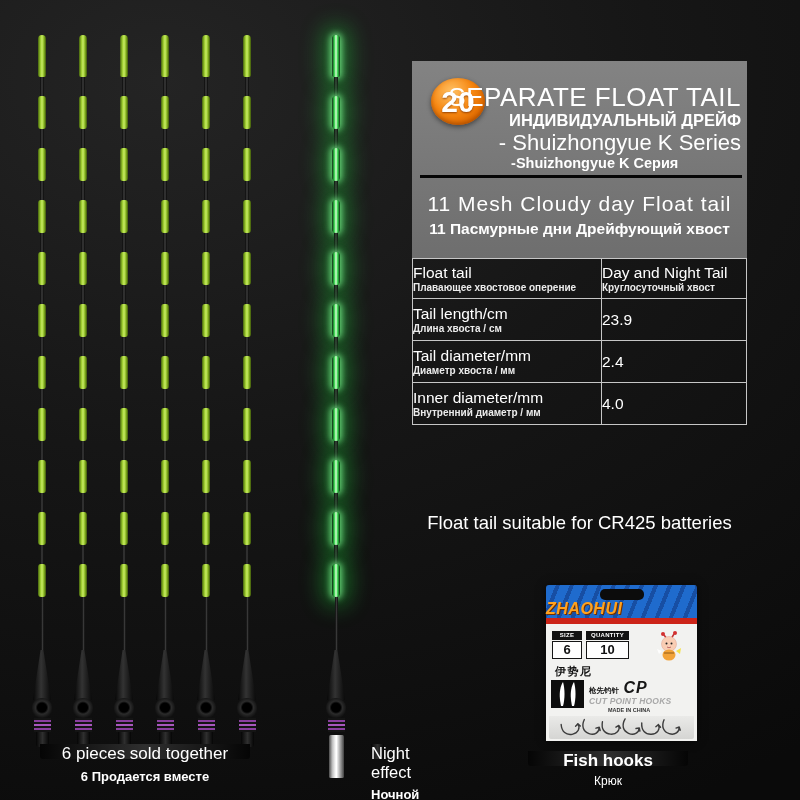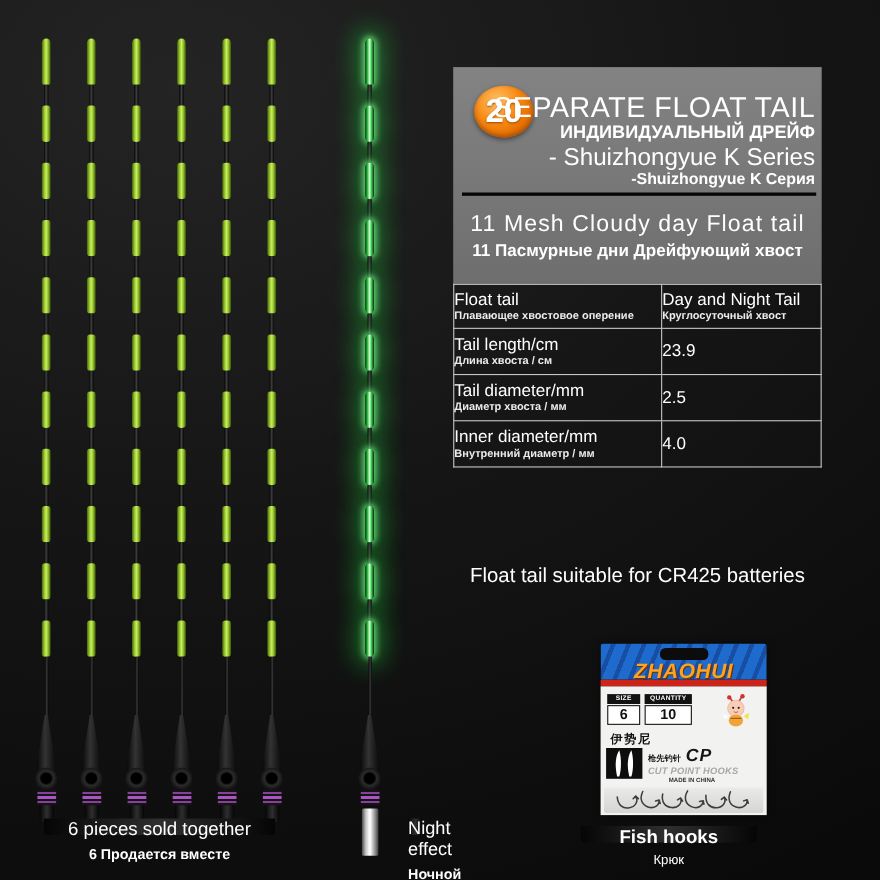--- a/index.html
+++ b/index.html
@@ -39,21 +39,21 @@
        background:linear-gradient(180deg,#838383,#6e6e6e);}
   .badge{position:absolute;left:19px;top:17px;width:54px;height:47px;border-radius:50%;
        background:radial-gradient(circle at 38% 30%, #ffc266, #f68711 45%, #e06a00 74%, #b25200);
        box-shadow:0 2px 5px rgba(0,0,0,.45), inset 0 -2px 4px rgba(140,60,0,.6);
        color:#fff;font-size:30px;font-weight:bold;text-align:center;line-height:47px;
        text-shadow:0 1px 2px rgba(110,40,0,.7);}
   .titles{position:absolute;right:6px;top:22px;text-align:right;color:#fff;white-space:nowrap;}
   .t1{font-size:26px;line-height:28px;letter-spacing:.5px;}
   .t2{font-size:16.5px;line-height:19px;font-weight:bold;}
   .t3{font-size:22px;line-height:25px;}
-  .t4{font-size:14.5px;line-height:17px;font-weight:bold;}
+  .t4{font-size:14.5px;line-height:17px;font-weight:bold;text-align:center;}
   .divider{position:absolute;left:8px;right:5px;top:114px;height:3px;background:#060606;}
   .banner{position:absolute;left:0;right:0;top:131px;text-align:center;color:#fff;}
   .b1{font-size:21px;letter-spacing:1px;}
   .b2{font-size:15.5px;font-weight:bold;margin-top:4px;}
 
   
   table.spec{position:absolute;left:412px;top:258px;width:335px;border-collapse:collapse;
        table-layout:fixed;color:#fff;}
   .spec th,.spec td{border:1.5px solid #c6c6c6;text-align:left;vertical-align:middle;padding:0;}
   .spec th{height:39px;font-weight:normal;}
@@ -66,21 +66,21 @@
   .note{left:412px;top:512px;width:335px;text-align:center;color:#fff;}
   .n1{font-size:18.5px;}
   .n2{font-size:12px;font-weight:bold;margin-top:7px;color:#f0f0f0;}
 
   
   .package{left:546px;top:585px;width:151px;height:156px;box-shadow:0 0 8px rgba(0,0,0,.6);}
   .pk-head{position:absolute;left:0;right:0;top:0;height:33px;border-radius:3px 3px 0 0;
        background:repeating-linear-gradient(112deg, rgba(8,25,85,0) 0 9px, rgba(8,25,85,.35) 9px 13px), #1f6bcd;}
   .pk-slot{position:absolute;left:50%;transform:translateX(-50%);top:4px;width:44px;height:11px;
        background:#0c0c0c;border-radius:5px;}
-  .pk-brand{position:absolute;left:0;right:0;top:15px;text-align:center;font-size:19px;
+  .pk-brand{position:absolute;left:0;right:0;top:15px;text-align:left;font-size:16px;
        font-weight:bold;font-style:italic;color:#ffa21f;letter-spacing:.5px;
        text-shadow:1px 1px 0 #702f00;}
   .pk-red{position:absolute;left:0;right:0;top:33px;height:6px;background:#cc2418;}
   .pk-body{position:absolute;left:0;right:0;top:39px;bottom:0;background:#f2f2f0;}
   .pk-col{position:absolute;top:7px;}
   .pk-colhead{background:#121212;color:#fff;font-size:6px;font-weight:bold;height:9px;
        line-height:9px;text-align:center;letter-spacing:.3px;}
   .pk-colval{background:#fff;border:1.5px solid #161616;font-size:13px;font-weight:bold;
        height:16px;line-height:16px;text-align:center;color:#111;margin-top:1px;}
   .pk-model{position:absolute;left:9px;top:40px;font-size:11px;font-weight:bold;color:#111;
@@ -348,21 +348,21 @@
           <td>
             <div class="val">23.9</div>
           </td>
         </tr>
         <tr>
           <td>
             <div class="en">Tail diameter/mm</div>
             <div class="ru">Диаметр хвоста / мм</div>
           </td>
           <td>
-            <div class="val">2.5</div>
+            <div class="val">2.4</div>
           </td>
         </tr>
         <tr>
           <td>
             <div class="en">Inner diameter/mm</div>
             <div class="ru">Внутренний диаметр / мм</div>
           </td>
           <td>
             <div class="val">4.0</div>
           </td>

